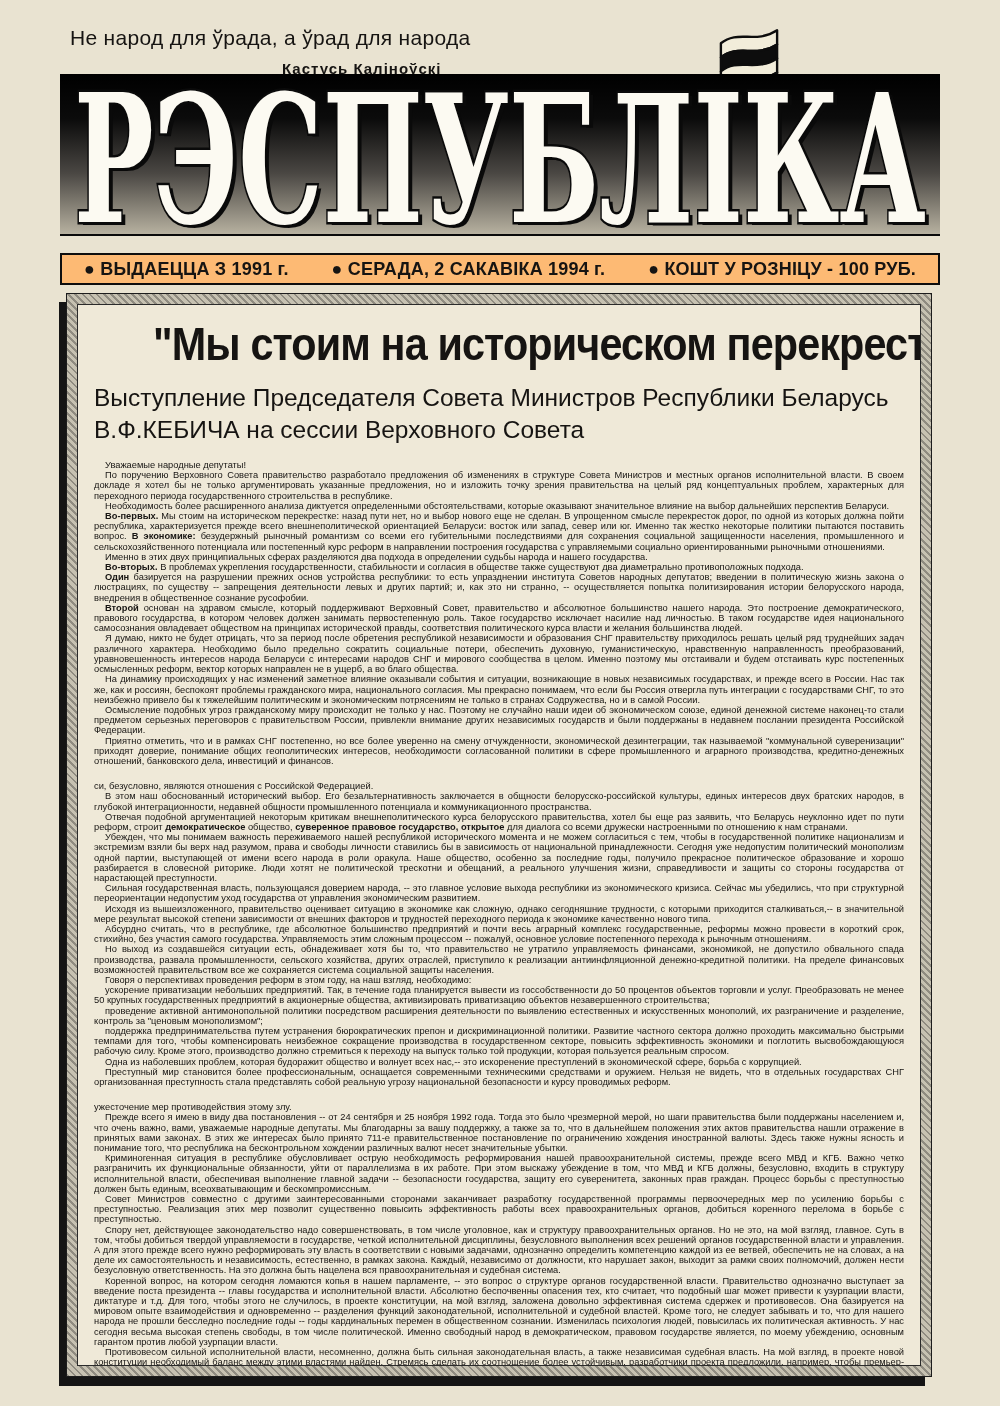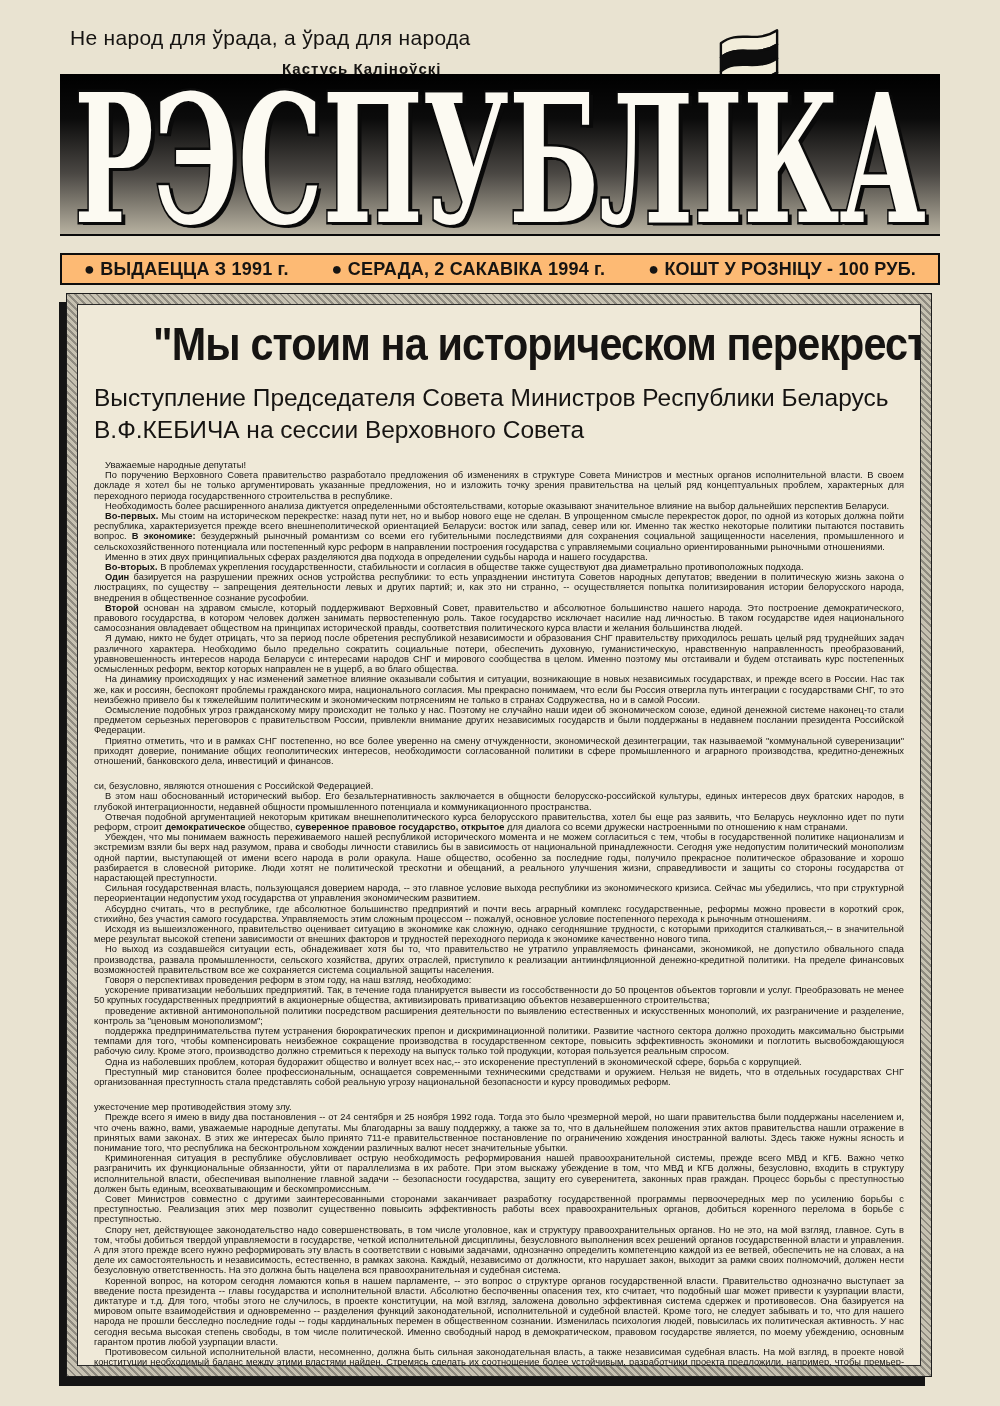--- a/index.html
+++ b/index.html
@@ -135,22 +135,22 @@
             <p class="frag ind">На динамику происходящих у нас изменений заметное влияние оказывали события и ситуации, возникающие в новых независимых государствах, и прежде всего в России. Нас так же, как и россиян, беспокоят проблемы гражданского мира, национального согласия. Мы прекрасно понимаем, что если бы Россия отвергла путь интеграции с государствами СНГ, то это неизбежно привело бы к тяжелейшим политическим и экономическим потрясениям не только в странах Содружества, но и в самой России.</p>
             <p class="frag ind">Осмысление подобных угроз гражданскому миру происходит не только у нас. Поэтому не случайно наши идеи об экономическом союзе, единой денежной системе наконец-то стали предметом серьезных переговоров с правительством России, привлекли внимание других независимых государств и были поддержаны в недавнем послании президента Российской Федерации.</p>
             <p class="frag ind">Приятно отметить, что и в рамках СНГ постепенно, но все более уверенно на смену отчужденности, экономической дезинтеграции, так называемой "коммунальной суверенизации" приходят доверие, понимание общих геополитических интересов, необходимости согласованной политики в сфере промышленного и аграрного производства, кредитно-денежных отношений, банковского дела, инвестиций и финансов.</p>
           </div>
         <div class="col">
             <p class="frag">си, безусловно, являются отношения с Российской Федерацией.</p>
             <p class="frag ind">В этом наш обоснованный исторический выбор. Его безальтернативность заключается в общности белорусско-российской культуры, единых интересов двух братских народов, в глубокой интеграционности, недавней общности промышленного потенциала и коммуникационного пространства.</p>
             <p class="frag ind">Отвечая подобной аргументацией некоторым критикам внешнеполитического курса белорусского правительства, хотел бы еще раз заявить, что Беларусь неуклонно идет по пути реформ, строит <b>демократическое</b> общество, <b>суверенное правовое государство, открытое</b> для диалога со всеми дружески настроенными по отношению к нам странами.</p>
             <p class="frag ind">Убежден, что мы понимаем важность переживаемого нашей республикой исторического момента и не можем согласиться с тем, чтобы в государственной политике национализм и экстремизм взяли бы верх над разумом, права и свободы личности ставились бы в зависимость от национальной принадлежности. Сегодня уже недопустим политический монополизм одной партии, выступающей от имени всего народа в роли оракула. Наше общество, особенно за последние годы, получило прекрасное политическое образование и хорошо разбирается в словесной риторике. Люди хотят не политической трескотни и обещаний, а реального улучшения жизни, справедливости и защиты со стороны государства от нарастающей преступности.</p>
             <p class="frag ind">Сильная государственная власть, пользующаяся доверием народа, -- это главное условие выхода республики из экономического кризиса. Сейчас мы убедились, что при структурной переориентации недопустим уход государства от управления экономическим развитием.</p>
+            <p class="frag ind">Исходя из вышеизложенного, правительство оценивает ситуацию в экономике как сложную, однако сегодняшние трудности, с которыми приходится сталкиваться,-- в значительной мере результат высокой степени зависимости от внешних факторов и трудностей переходного периода к экономике качественно нового типа.</p>
             <p class="frag ind">Абсурдно считать, что в республике, где абсолютное большинство предприятий и почти весь аграрный комплекс государственные, реформы можно провести в короткий срок, стихийно, без участия самого государства. Управляемость этим сложным процессом -- пожалуй, основное условие постепенного перехода к рыночным отношениям.</p>
-            <p class="frag ind">Исходя из вышеизложенного, правительство оценивает ситуацию в экономике как сложную, однако сегодняшние трудности, с которыми приходится сталкиваться,-- в значительной мере результат высокой степени зависимости от внешних факторов и трудностей переходного периода к экономике качественно нового типа.</p>
             <p class="frag ind">Но выход из создавшейся ситуации есть, обнадеживает хотя бы то, что правительство не утратило управляемость финансами, экономикой, не допустило обвального спада производства, развала промышленности, сельского хозяйства, других отраслей, приступило к реализации антиинфляционной денежно-кредитной политики. На пределе финансовых возможностей правительством все же сохраняется система социальной защиты населения.</p>
             <p class="frag ind">Говоря о перспективах проведения реформ в этом году, на наш взгляд, необходимо:</p>
             <p class="frag ind">ускорение приватизации небольших предприятий. Так, в течение года планируется вывести из госсобственности до 50 процентов объектов торговли и услуг. Преобразовать не менее 50 крупных государственных предприятий в акционерные общества, активизировать приватизацию объектов незавершенного строительства;</p>
             <p class="frag ind">проведение активной антимонопольной политики посредством расширения деятельности по выявлению естественных и искусственных монополий, их разграничение и разделение, контроль за "ценовым монополизмом";</p>
             <p class="frag ind">поддержка предпринимательства путем устранения бюрократических препон и дискриминационной политики. Развитие частного сектора должно проходить максимально быстрыми темпами для того, чтобы компенсировать неизбежное сокращение производства в государственном секторе, повысить эффективность экономики и поглотить высвобождающуюся рабочую силу. Кроме этого, производство должно стремиться к переходу на выпуск только той продукции, которая пользуется реальным спросом.</p>
             <p class="frag ind">Одна из наболевших проблем, которая будоражит общество и волнует всех нас,-- это искоренение преступлений в экономической сфере, борьба с коррупцией.</p>
             <p class="frag ind">Преступный мир становится более профессиональным, оснащается современными техническими средствами и оружием. Нельзя не видеть, что в отдельных государствах СНГ организованная преступность стала представлять собой реальную угрозу национальной безопасности и курсу проводимых реформ.</p>
           </div>
         <div class="col">
             <p class="frag">ужесточение мер противодействия этому злу.</p>

